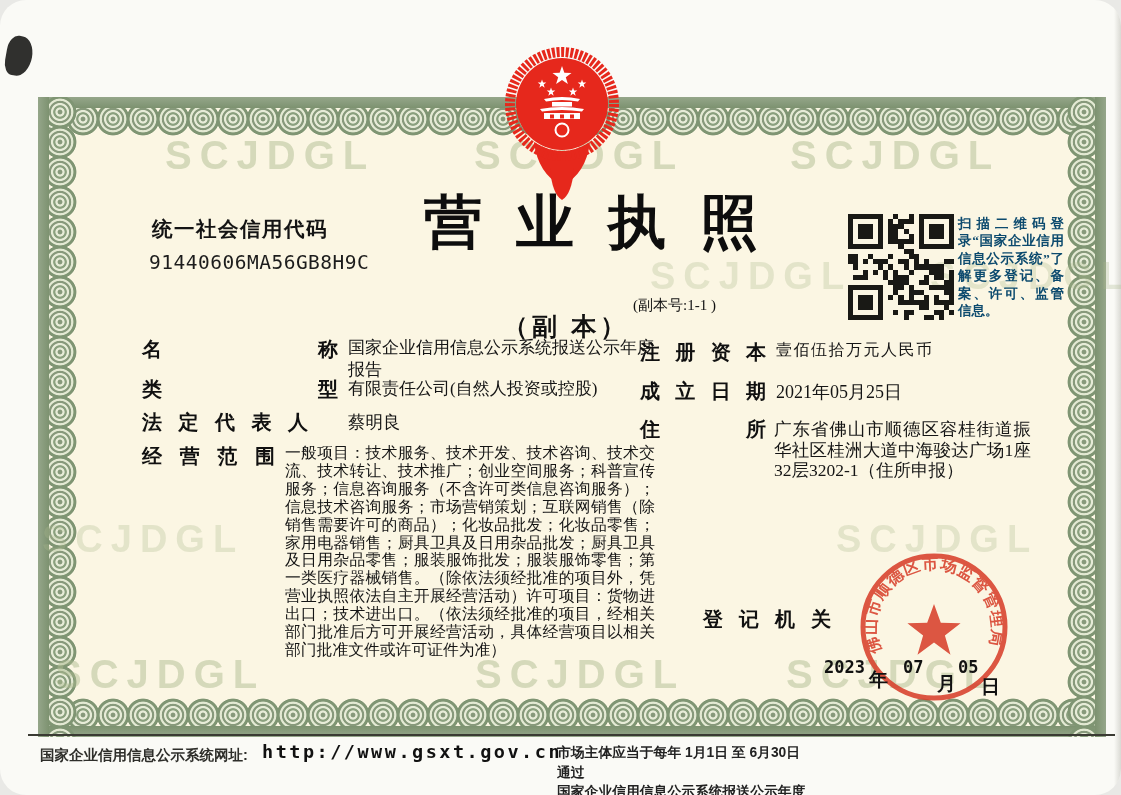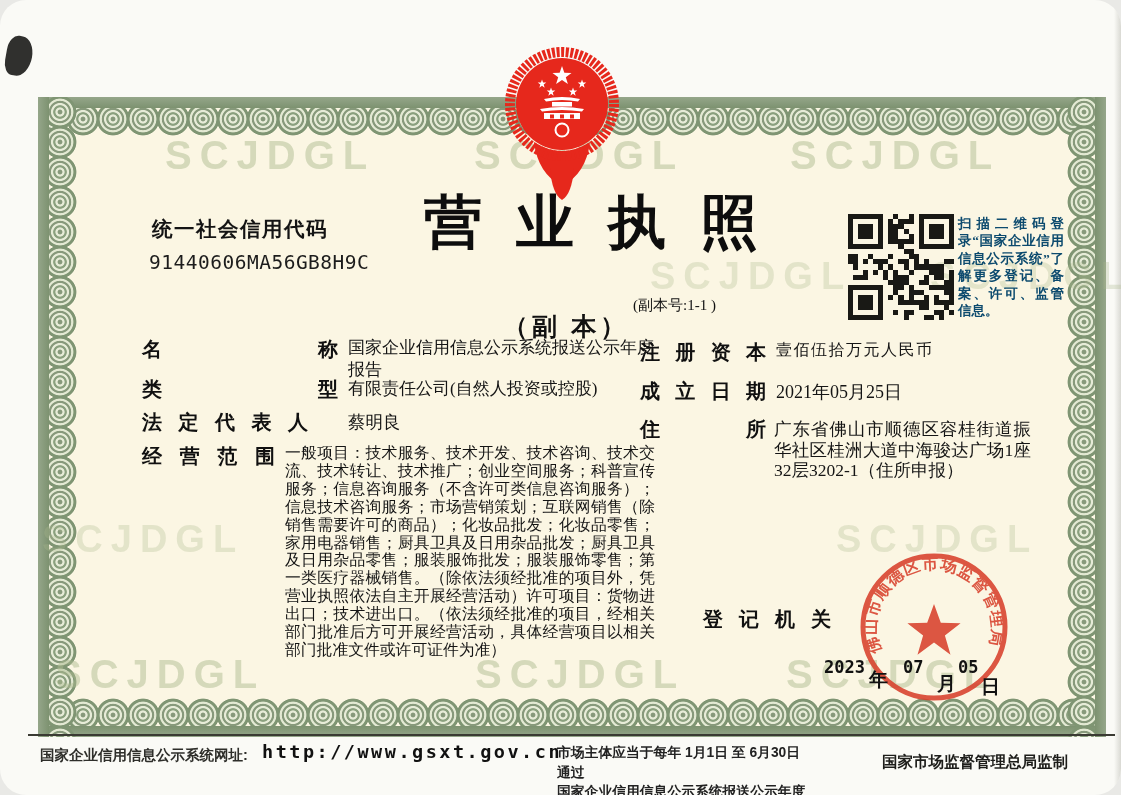--- a/index.html
+++ b/index.html
@@ -344,15 +344,14 @@
   <span class="abs dnum d-day">05</span>
   <span class="abs dunit d-du">日</span>
 
   <div class="abs foot-rule"></div>
   <span class="abs f-site-label">国家企业信用信息公示系统网址:</span>
   <span class="abs f-site-url">http://www.gsxt.gov.cn</span>
   <div class="abs f-notice">
     <div>市场主体应当于每年 1月1日 至 6月30日通过</div>
     <div>国家企业信用信息公示系统报送公示年度报告</div>
   </div>
-  <span class="abs f-issuer">国家市场监督管理总局监制</span>
 
 </div>
 
 </body></html>

